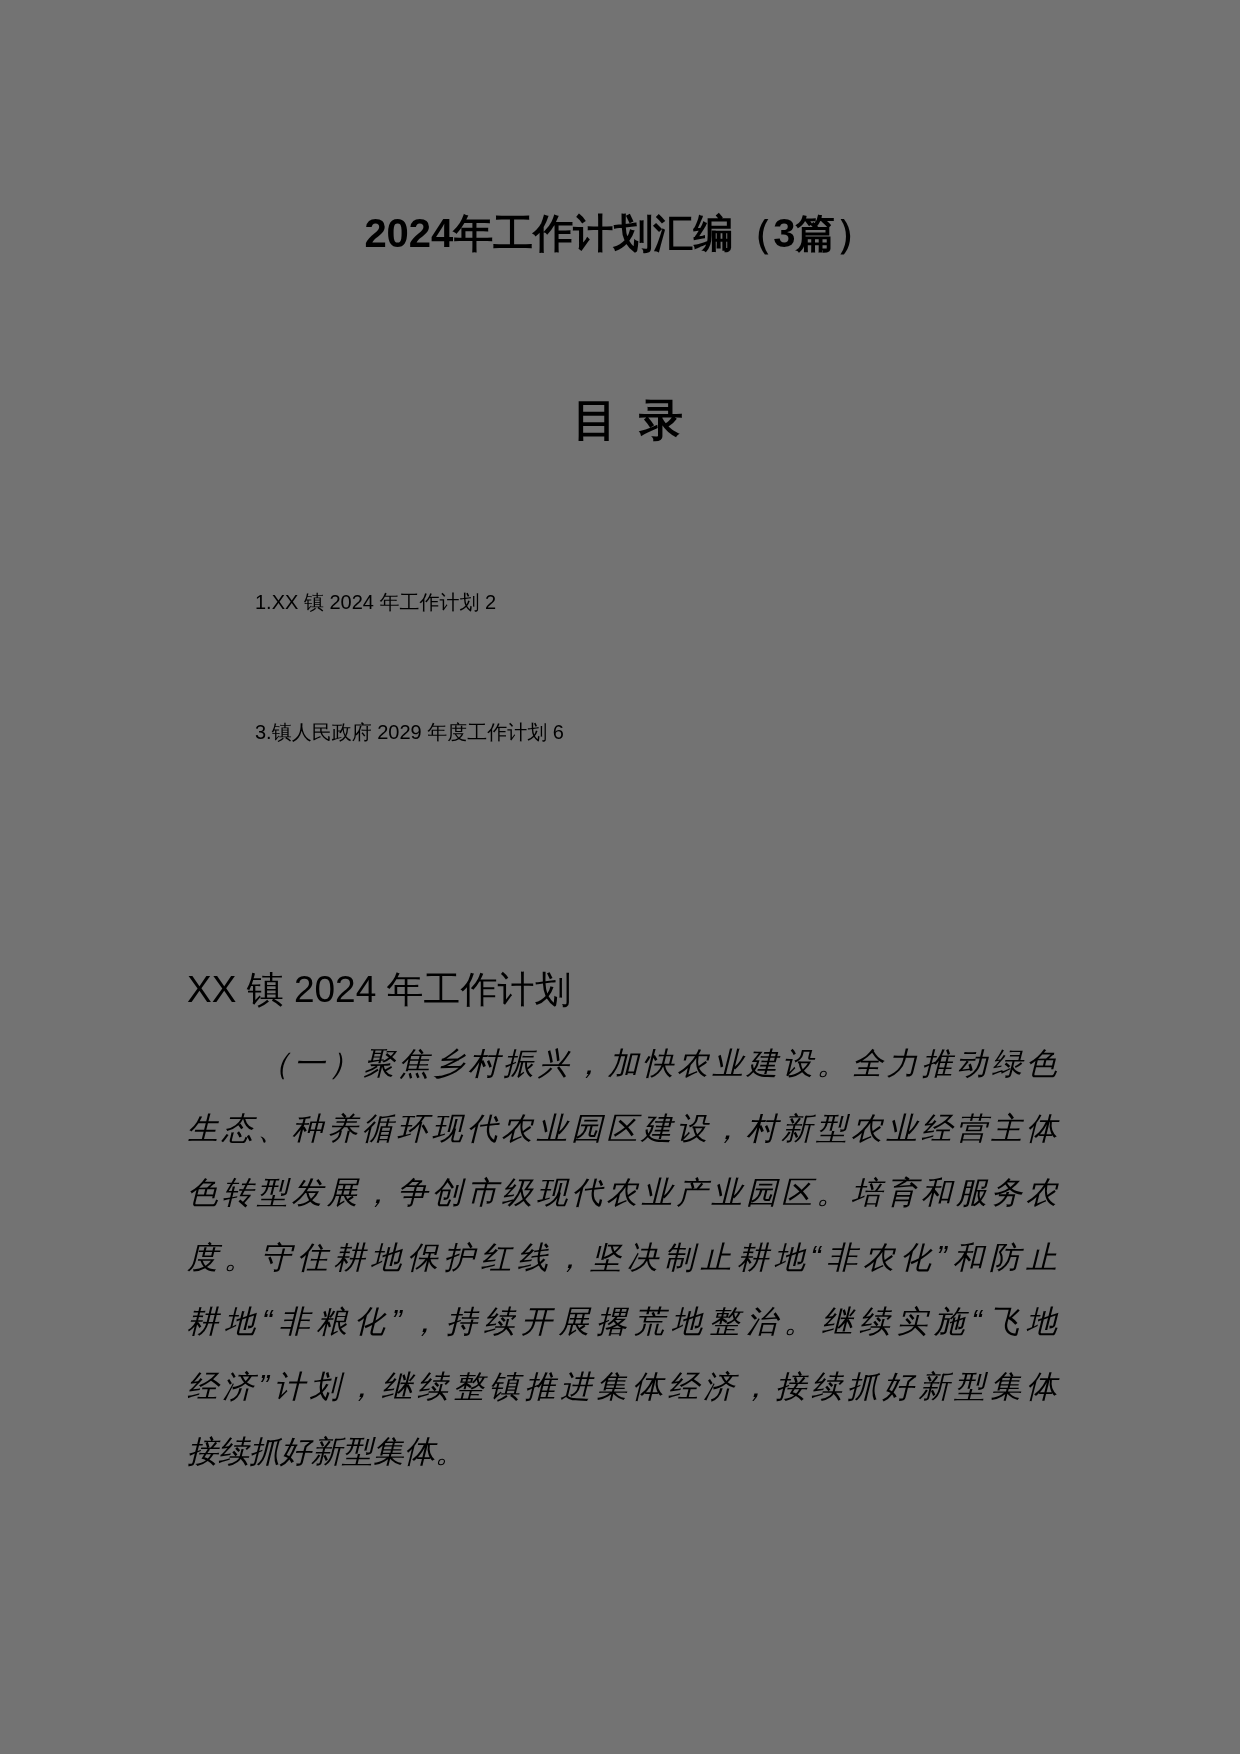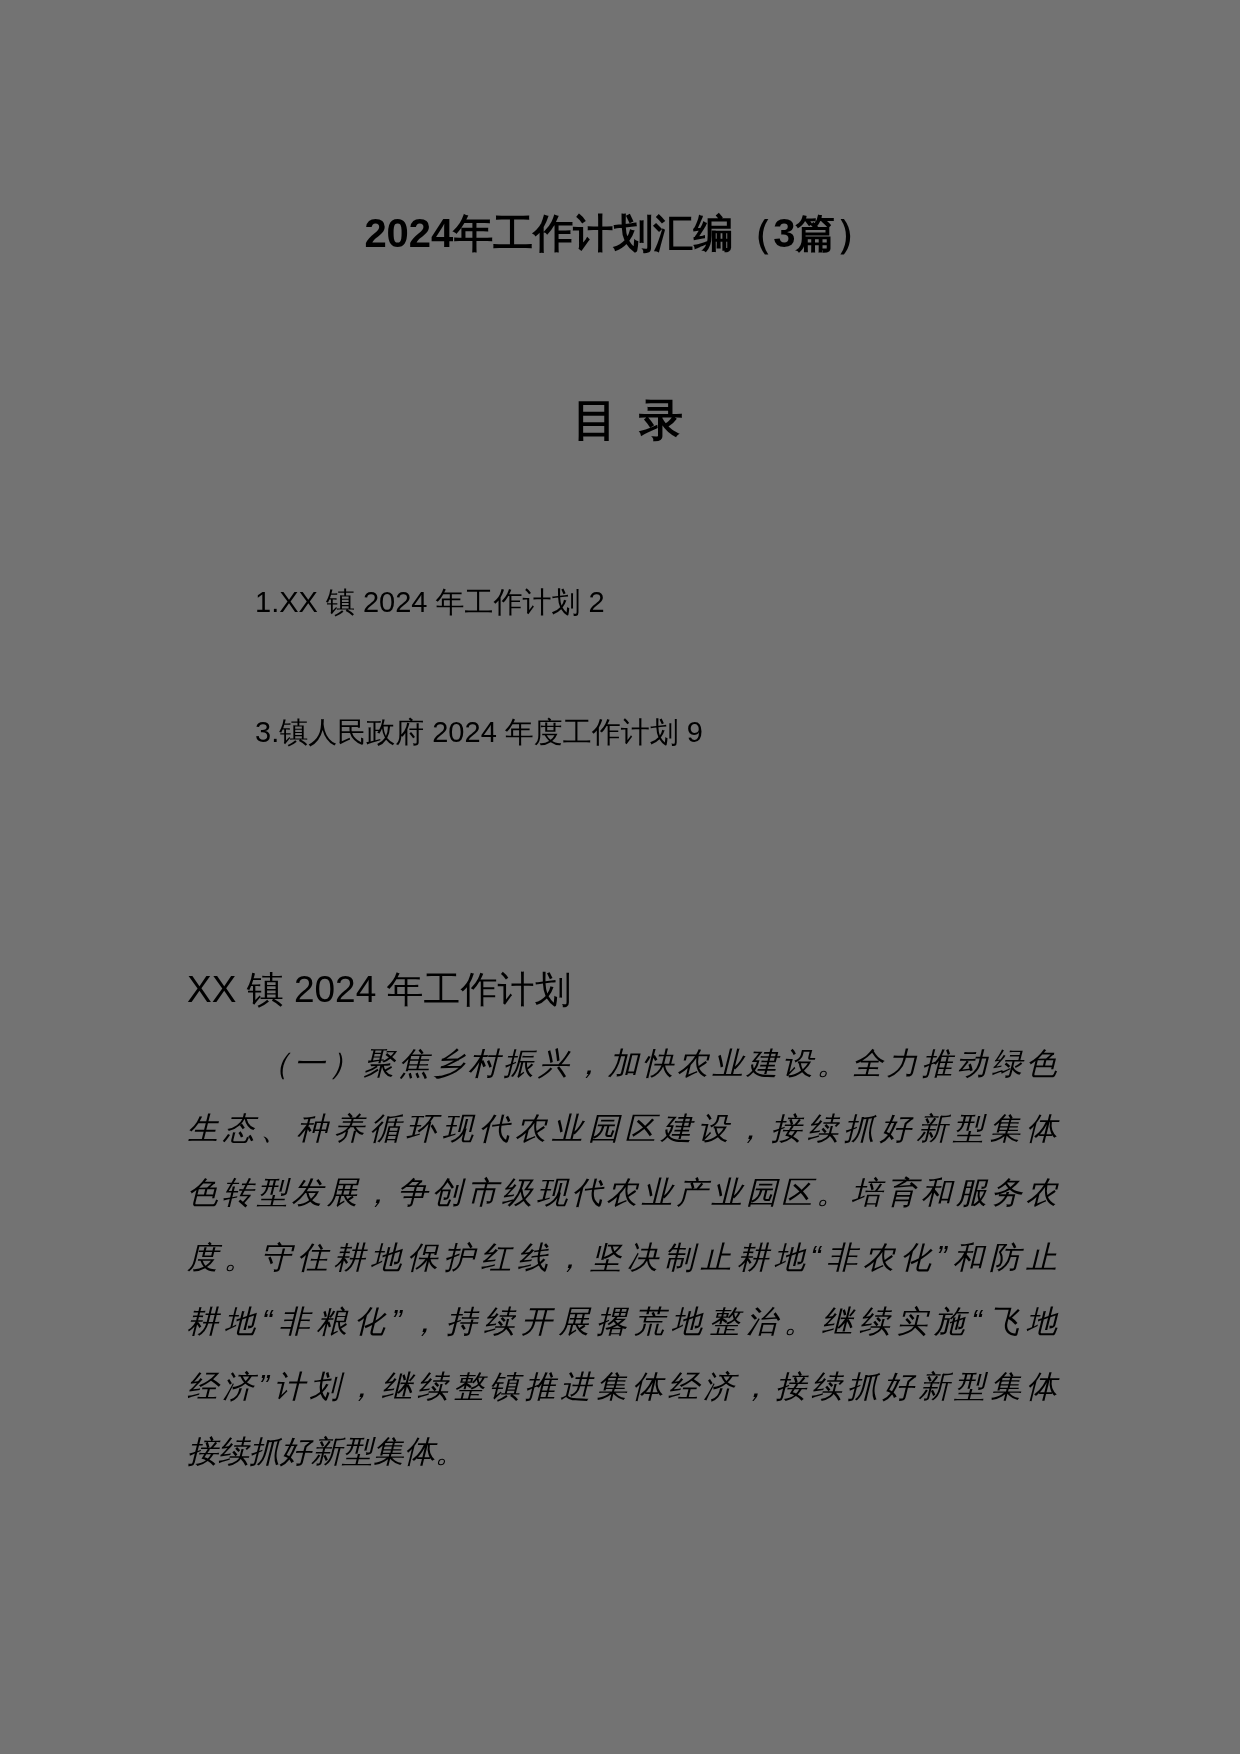--- a/index.html
+++ b/index.html
@@ -51,21 +51,21 @@
     }
     .toc-list {
       position: absolute;
       left: 255px;
       top: 582px;
       margin: 0;
       padding: 0;
       list-style: none;
     }
     .toc-item {
-      font-size: 29px;
+      font-size: 20px;
       line-height: 40px;
       height: 130px;
       white-space: nowrap;
     }
     .section-title {
       position: absolute;
       left: 187px;
       top: 970px;
       font-size: 37px;
       line-height: 40px;
@@ -97,28 +97,28 @@
 <body>
 
 <div class="page">
 
   <div class="doc-title">2024年工作计划汇编（3篇）</div>
 
   <div class="toc-heading"><span>目</span><span class="gap"></span><span>录</span></div>
 
   <ul class="toc-list">
     <li class="toc-item">1.XX 镇 2024 年工作计划 2</li>
-    <li class="toc-item">3.镇人民政府 2024 年度工作计划 9</li>
+    <li class="toc-item">3.镇人民政府 2029 年度工作计划 6</li>
   </ul>
 
   <div class="section-title">XX 镇 2024 年工作计划</div>
 
   <div class="body-text">
     <div class="body-line first">（一）聚焦乡村振兴，加快农业建设。全力推动绿色</div>
-    <div class="body-line">生态、种养循环现代农业园区建设，接续抓好新型集体</div>
+    <div class="body-line">生态、种养循环现代农业园区建设，村新型农业经营主体</div>
     <div class="body-line">色转型发展，争创市级现代农业产业园区。培育和服务农</div>
     <div class="body-line">度。守住耕地保护红线，坚决制止耕地“非农化”和防止</div>
     <div class="body-line">耕地“非粮化”，持续开展撂荒地整治。继续实施“飞地</div>
     <div class="body-line">经济”计划，继续整镇推进集体经济，接续抓好新型集体</div>
     <div class="body-line last">接续抓好新型集体。</div>
   </div>
 
 </div>
 
 </body></html>

